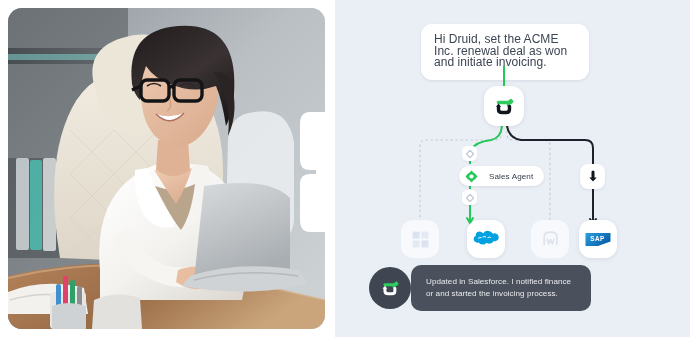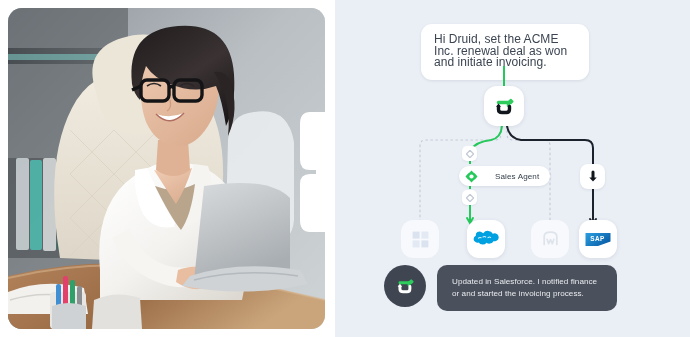--- a/index.html
+++ b/index.html
@@ -63,24 +63,23 @@
   }
   .bubble-user p {
     font-size: 12px;
     line-height: 11.6px;
     color: #3c4552;
     letter-spacing: .05px;
   }
 
   .reply-row {
     position: absolute;
-    left: 49px; top: 265px;
+    left: 34px; top: 265px;
     display: flex;
-    align-items: flex-start;
-    gap: 11px;
+    align-items: center;
   }
   .avatar {
     width: 42px; height: 42px;
     border-radius: 50%;
     background: #3f4651;
     display: flex; align-items: center; justify-content: center;
     flex: none;
   }
   .bubble-bot {
     background: #4b515c;
@@ -115,21 +114,21 @@
   }
 
   
   .agent-pill {
     position: absolute;
     left: 124px; top: 166px;
     height: 20px;
     background: #ffffff;
     border-radius: 10px;
     display: flex; align-items: center;
-    gap: 17px;
+    gap: 11px;
     padding: 0 11px 0 6px;
     box-shadow: 0 1px 3px rgba(40,55,80,.10);
   }
   .agent-pill span.lbl {
     font-size: 8.1px;
     color: #36404c;
     letter-spacing: .1px;
     white-space: nowrap;
   }
 

